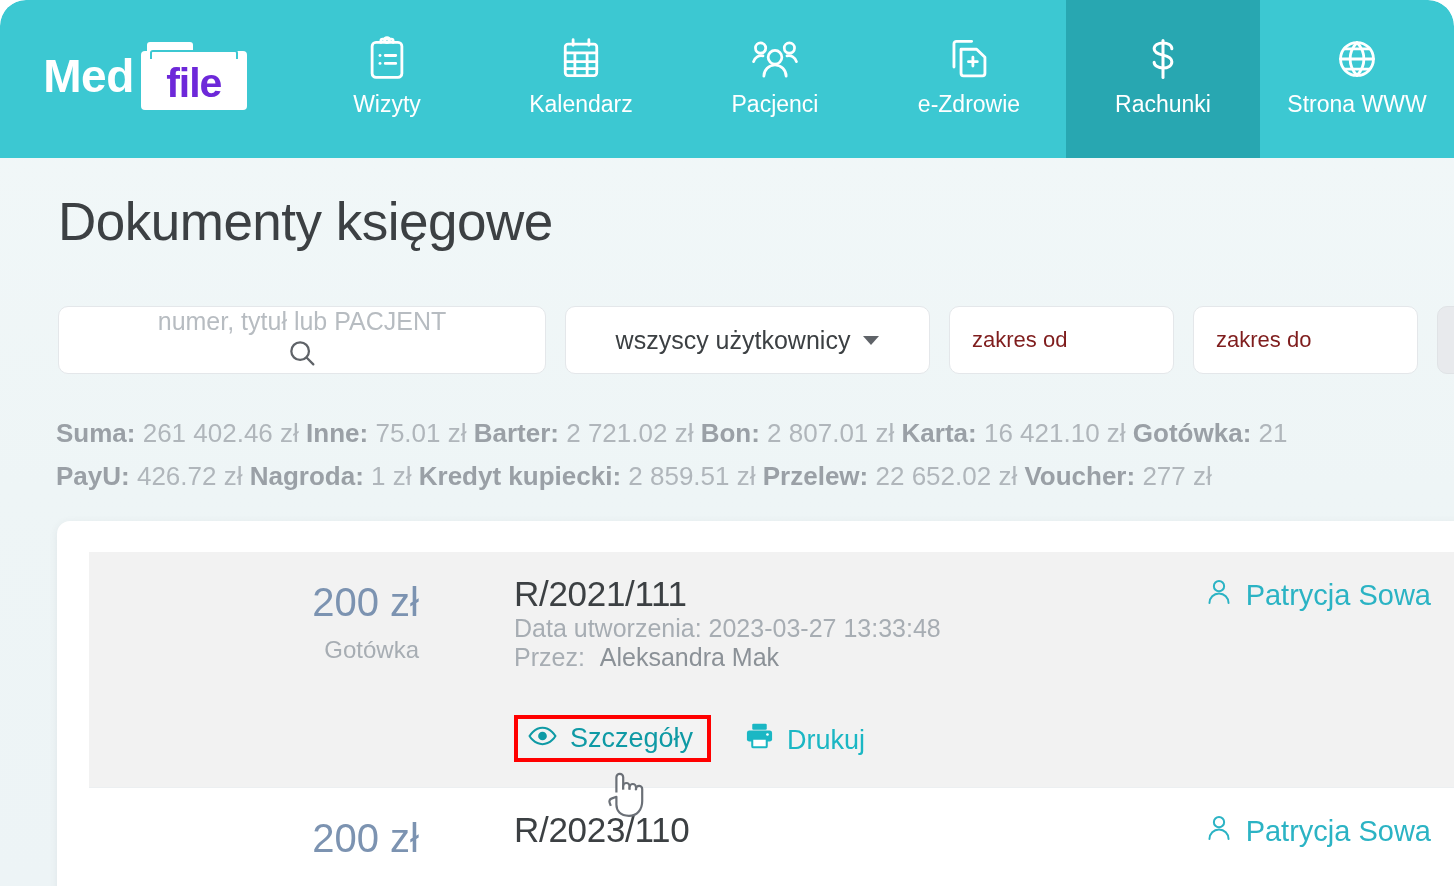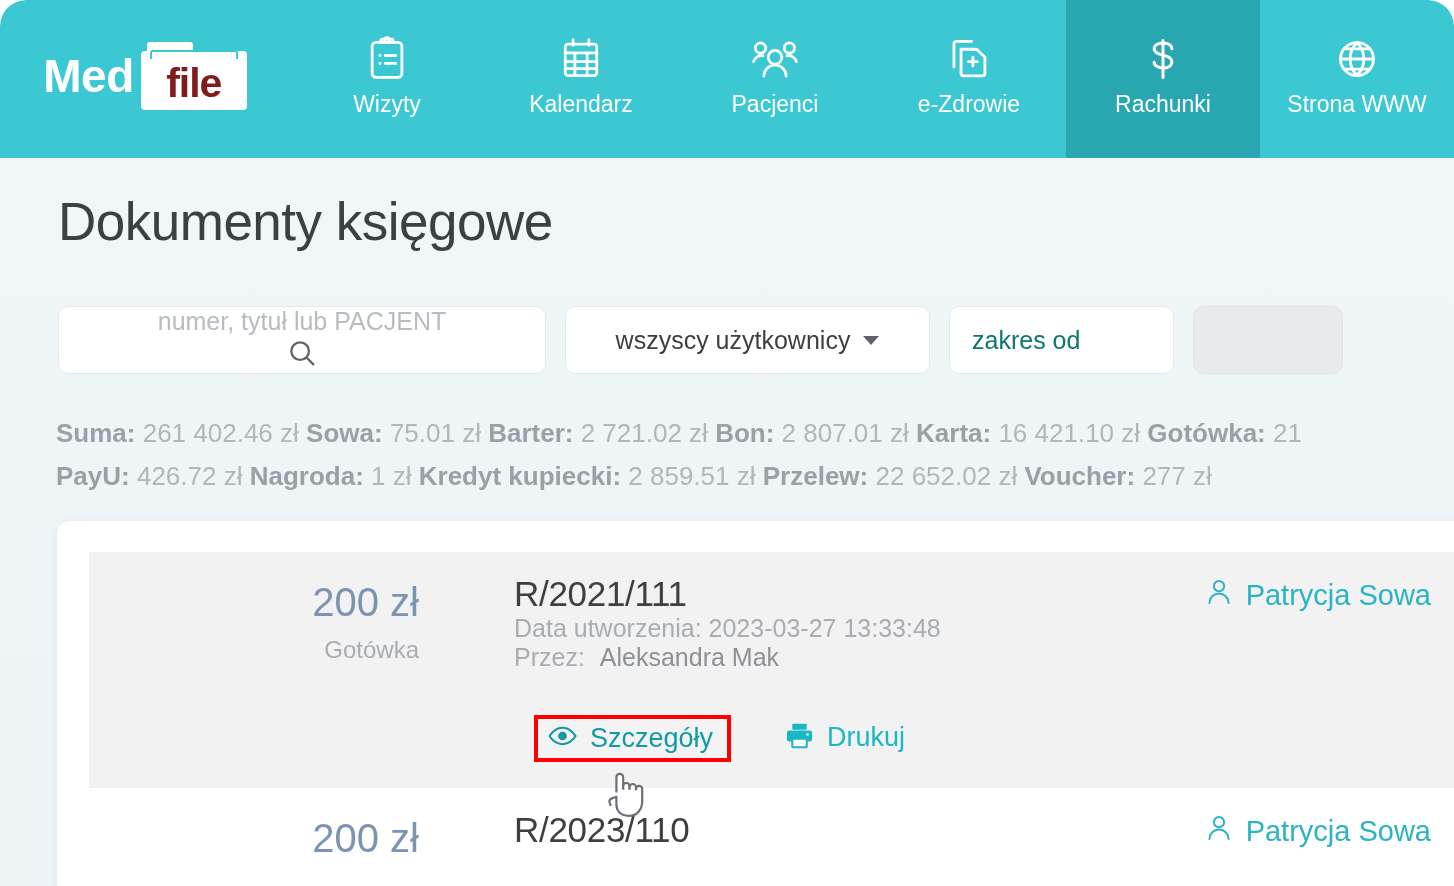--- a/index.html
+++ b/index.html
@@ -88,21 +88,21 @@
   }
   .brand-file {
     position: absolute;
     left: 0;
     top: 14px;
     width: 106px;
     height: 54px;
     display: flex;
     align-items: center;
     justify-content: center;
-    color: #7f1d1d;
+    color: #6d28d9;
     font-size: 41px;
     font-weight: bold;
     line-height: 1;
     letter-spacing: -1px;
   }
 
   .navitems {
     flex: 1;
     display: flex;
     align-items: stretch;
@@ -197,22 +197,22 @@
     height: 0;
     border-left: 8px solid transparent;
     border-right: 8px solid transparent;
     border-top: 9px solid #5f6368;
   }
   .f-date {
     width: 225px;
     justify-content: flex-start;
   }
   .f-date .ph {
-    color: #0f766e;
-    font-size: 25px;
+    color: #7f1d1d;
+    font-size: 22px;
   }
   .f-type {
     width: 150px;
     background: #e8eaed;
     border-color: #e0e3e6;
     justify-content: flex-start;
     padding-left: 26px;
   }
 
   
@@ -298,28 +298,27 @@
   .actions {
     position: absolute;
     left: 425px;
     top: 163px;
     display: flex;
     align-items: center;
     gap: 26px;
   }
   .action {
     display: flex;
-    align-items: flex-start;
+    align-items: flex-end;
     gap: 13px;
     color: #0f9aa5;
     font-size: 27px;
     cursor: pointer;
     padding: 5px 8px;
     box-sizing: border-box;
-    margin-left: 20px;
   }
   .action.highlight {
     border: 4px solid #ff0000;
     background: #f3f3f3;
     padding: 4px 14px 4px 10px;
   }
   .action.print {
     color: #1bb7c4;
   }
   .col-user {
@@ -454,32 +453,35 @@
 
       <div class="field f-user">
         <span class="val">wszyscy użytkownicy</span>
         <span class="caret"></span>
       </div>
 
       <div class="field f-date">
         <span class="ph">zakres od</span>
       </div>
 
+      <div class="field f-date">
+        <span class="ph">zakres do</span>
+      </div>
 
       <div class="field f-type">
         
       </div>
 
     </div>
 
     <div class="summary">
       <div>
         <b>Suma:</b>
         <span>261 402.46 zł</span>
-        <b>Sowa:</b>
+        <b>Inne:</b>
         <span>75.01 zł</span>
         <b>Barter:</b>
         <span>2 721.02 zł</span>
         <b>Bon:</b>
         <span>2 807.01 zł</span>
         <b>Karta:</b>
         <span>16 421.10 zł</span>
         <b>Gotówka:</b>
         <span>21</span>
       </div>

